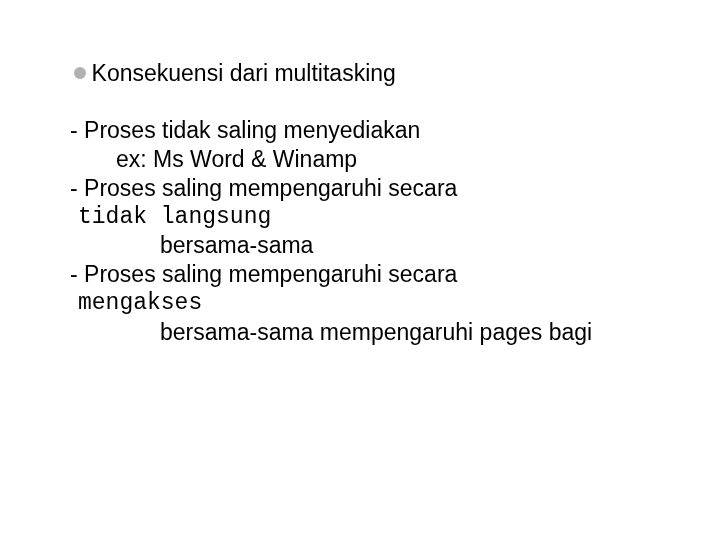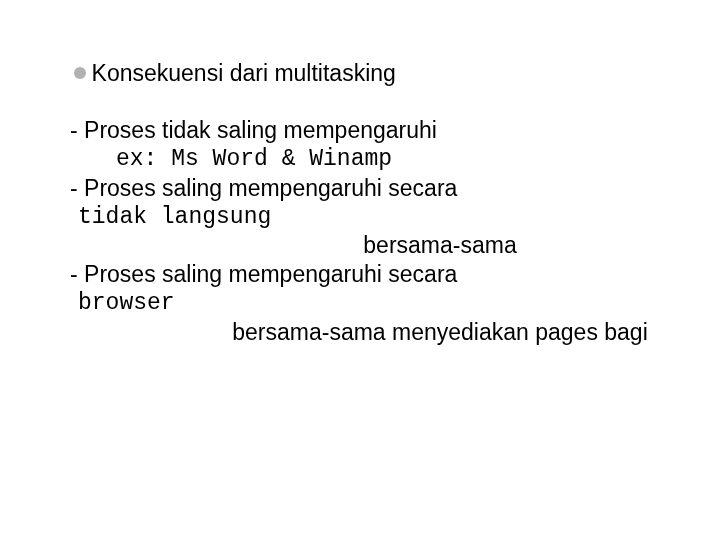--- a/index.html
+++ b/index.html
@@ -29,36 +29,36 @@
     display: inline-block;
     width: 12px;
     height: 12px;
     border-radius: 50%;
     vertical-align: middle;
     margin-right: 6px;
     margin-top: -3px;
   }
   .i1 { padding-left: 22px; }
   .i2 { padding-left: 30px; font-family: Liberation Mono, monospace; }
-  .i3 { padding-left: 68px; font-family: Liberation Mono, monospace; }
-  .i4 { padding-left: 112px; text-align: center; }
+  .i3 { padding-left: 68px; }
+  .i4 { padding-left: 112px; }
 </style>
 </head>
 <body>
 
 <div class="slide">
 
   <div class="line">
     <span class="bullet-dot" style="background:#b1b1b1"></span><span>Konsekuensi dari multitasking</span>
   </div>
 
-  <div class="line i1">- Proses tidak saling mempengaruhi</div>
+  <div class="line i1">- Proses tidak saling menyediakan</div>
   <div class="line i3">ex: Ms Word &amp; Winamp</div>
 
   <div class="line i1">- Proses saling mempengaruhi secara</div>
   <div class="line i2">tidak langsung</div>
   <div class="line i4">bersama-sama</div>
 
   <div class="line i1">- Proses saling mempengaruhi secara</div>
-  <div class="line i2">browser</div>
-  <div class="line i4">bersama-sama menyediakan pages bagi</div>
+  <div class="line i2">mengakses</div>
+  <div class="line i4">bersama-sama mempengaruhi pages bagi</div>
 
 </div>
 
 </body></html>

